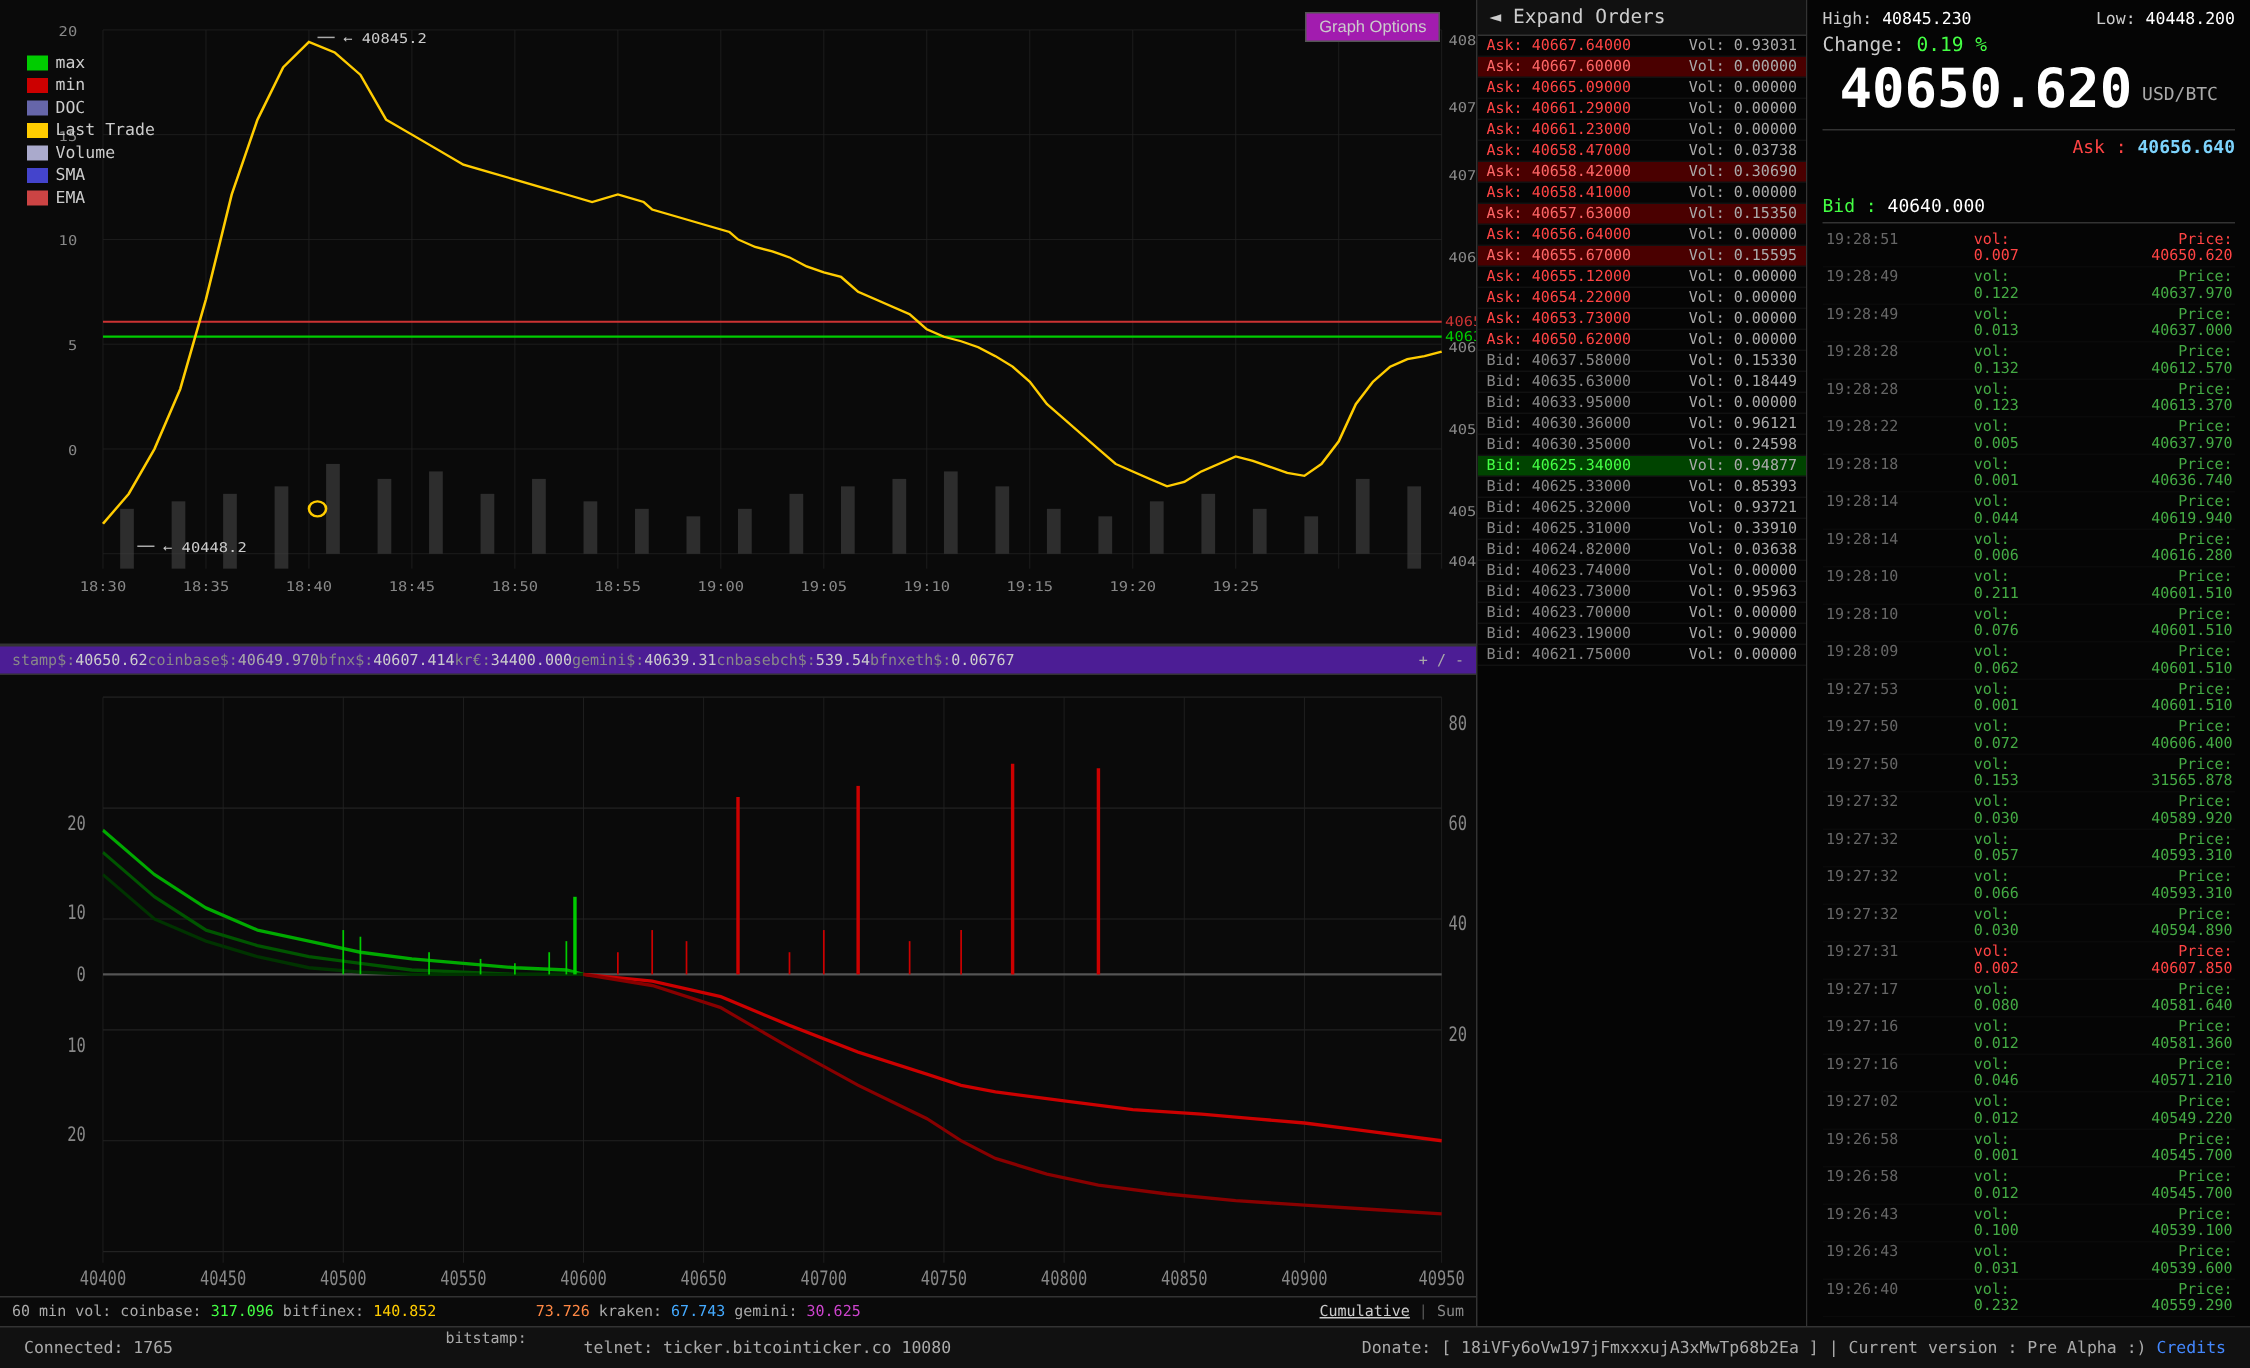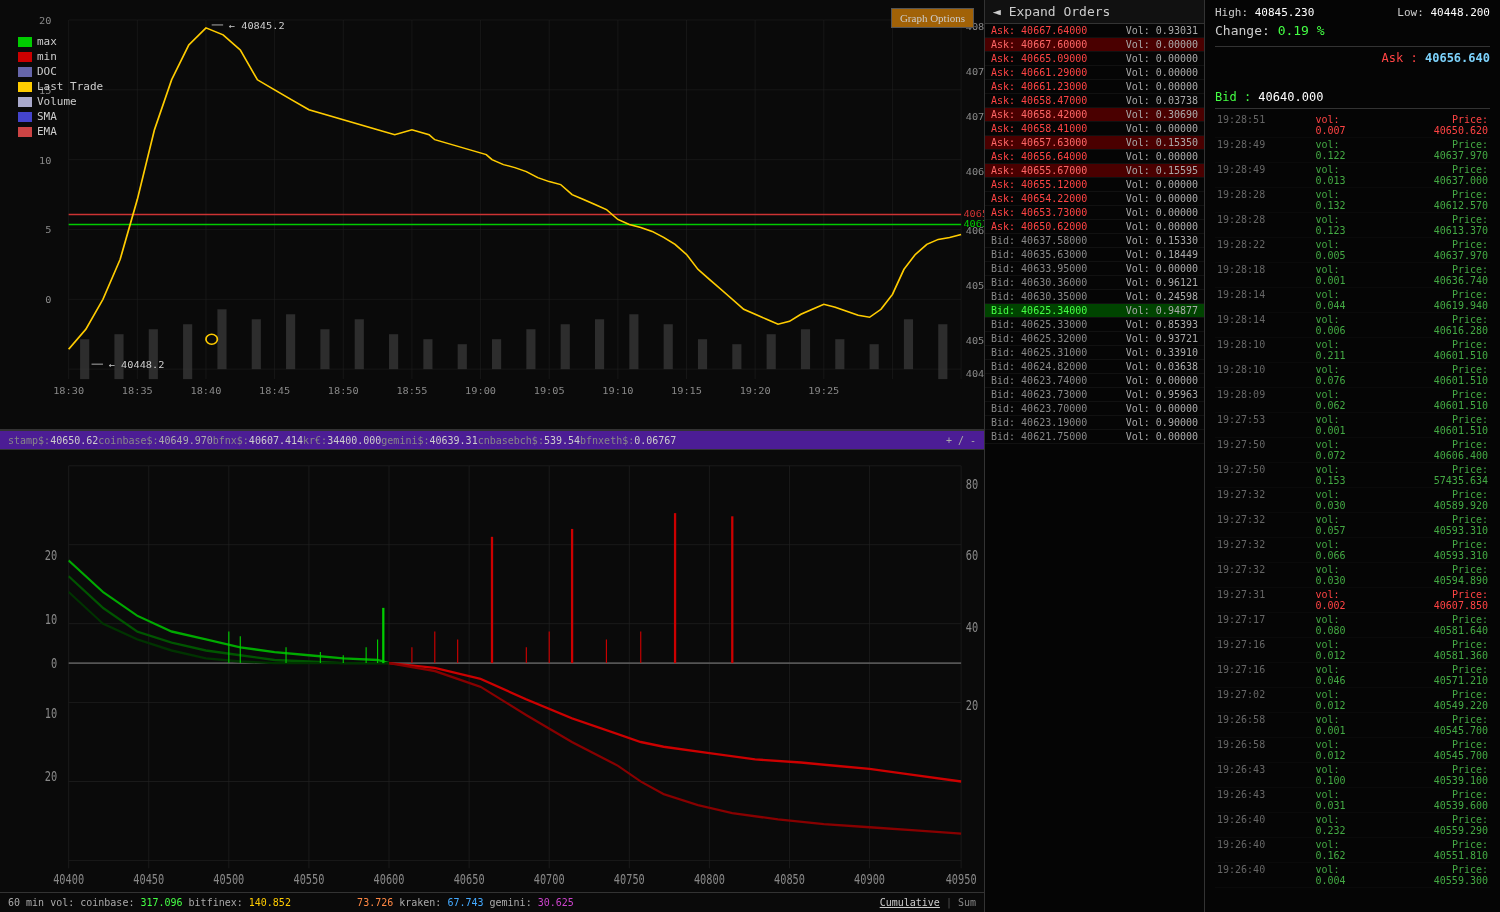--- a/index.html
+++ b/index.html
@@ -31,28 +31,28 @@
     }
     .main-chart-area {
       flex: 0 0 430px;
       position: relative;
       background: #0a0a0a;
       border-bottom: 1px solid #333;
     }
     .graph-options-btn {
       position: absolute;
       top: 8px;
-      right: 10px;
-      background: #a16207;
+      right: 24px;
+      background: #a21caf;
       border: 1px solid #555;
       color: #ccc;
       padding: 3px 8px;
       cursor: pointer;
       font-size: 11px;
-      font-family: Liberation Serif, serif;
+      font-family: Liberation Sans, sans-serif;
       z-index: 10;
     }
     .legend {
       position: absolute;
       top: 35px;
       left: 18px;
       z-index: 5;
     }
     .legend-item {
       display: flex;
@@ -606,20 +606,24 @@
     </div>
 
     <div class="info-section">
       <div class="price-high-low">
         <span>High: <span style="color:#fff;">40845.230</span></span>
         <span>Low: <span style="color:#fff;">40448.200</span></span>
       </div>
       <div class="change-line">
         Change: <span class="change-positive">0.19 %</span>
       </div>
+      <div style="position:relative; text-align:center;">
+        <span class="big-price">40650.620</span>
+        <sup class="big-price-unit" style="font-size:12px; color:#aaa; vertical-align:super;">USD/BTC</sup>
+      </div>
       <div class="bid-ask-row">
         <span class="bid-label">Bid : <span style="color:#fff;">40640.000</span></span>
         <span class="ask-label">Ask : <span style="color:#7dd3fc;font-weight:bold;">40656.640</span></span>
       </div>
       <div class="trades-list" id="trades-list">
       <div class="trade-row buy">
             <span class="trade-time">19:28:51</span>
             <span class="trade-vol">vol: 0.007</span>
             <span class="trade-price">Price: 40650.620</span>
           </div>
@@ -684,21 +688,21 @@
             <span class="trade-price">Price: 40601.510</span>
           </div>
           <div class="trade-row sell">
             <span class="trade-time">19:27:50</span>
             <span class="trade-vol">vol: 0.072</span>
             <span class="trade-price">Price: 40606.400</span>
           </div>
           <div class="trade-row sell">
             <span class="trade-time">19:27:50</span>
             <span class="trade-vol">vol: 0.153</span>
-            <span class="trade-price">Price: 57435.634</span>
+            <span class="trade-price">Price: 31565.878</span>
           </div>
           <div class="trade-row sell">
             <span class="trade-time">19:27:32</span>
             <span class="trade-vol">vol: 0.030</span>
             <span class="trade-price">Price: 40589.920</span>
           </div>
           <div class="trade-row sell">
             <span class="trade-time">19:27:32</span>
             <span class="trade-vol">vol: 0.057</span>
             <span class="trade-price">Price: 40593.310</span>
@@ -770,13 +774,21 @@
           </div>
           <div class="trade-row sell">
             <span class="trade-time">19:26:40</span>
             <span class="trade-vol">vol: 0.004</span>
             <span class="trade-price">Price: 40559.300</span>
           </div>
         </div>
     </div>
   </div>
 
+  <div class="footer">
+    <span>Connected:  1765</span>
+    <span>telnet:  ticker.bitcointicker.co 10080</span>
+    <span>
+      <span>Donate: [ 18iVFy6oVw197jFmxxxujA3xMwTp68b2Ea ] | Current version : Pre Alpha :)</span>
+      <span class="credits">Credits</span>
+    </span>
+  </div>
 </div>
 
 </body></html>

